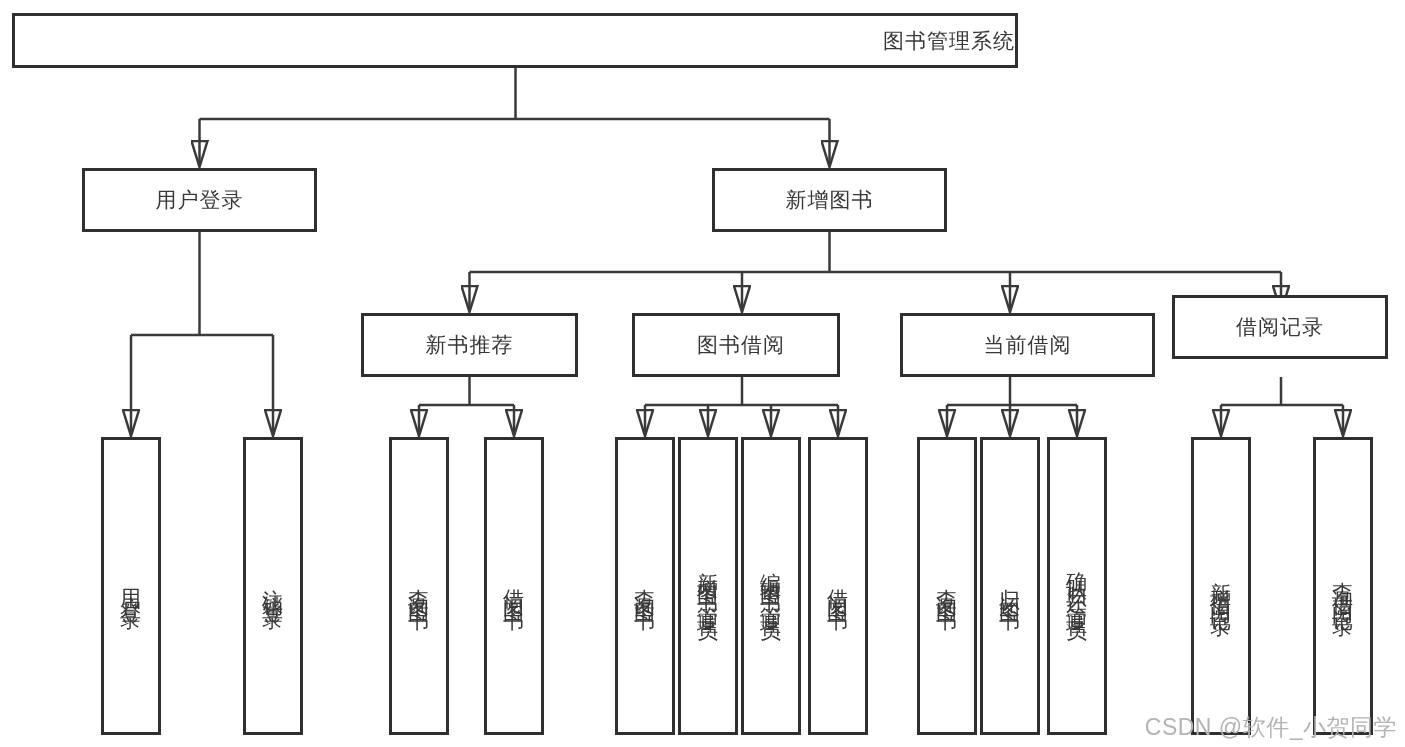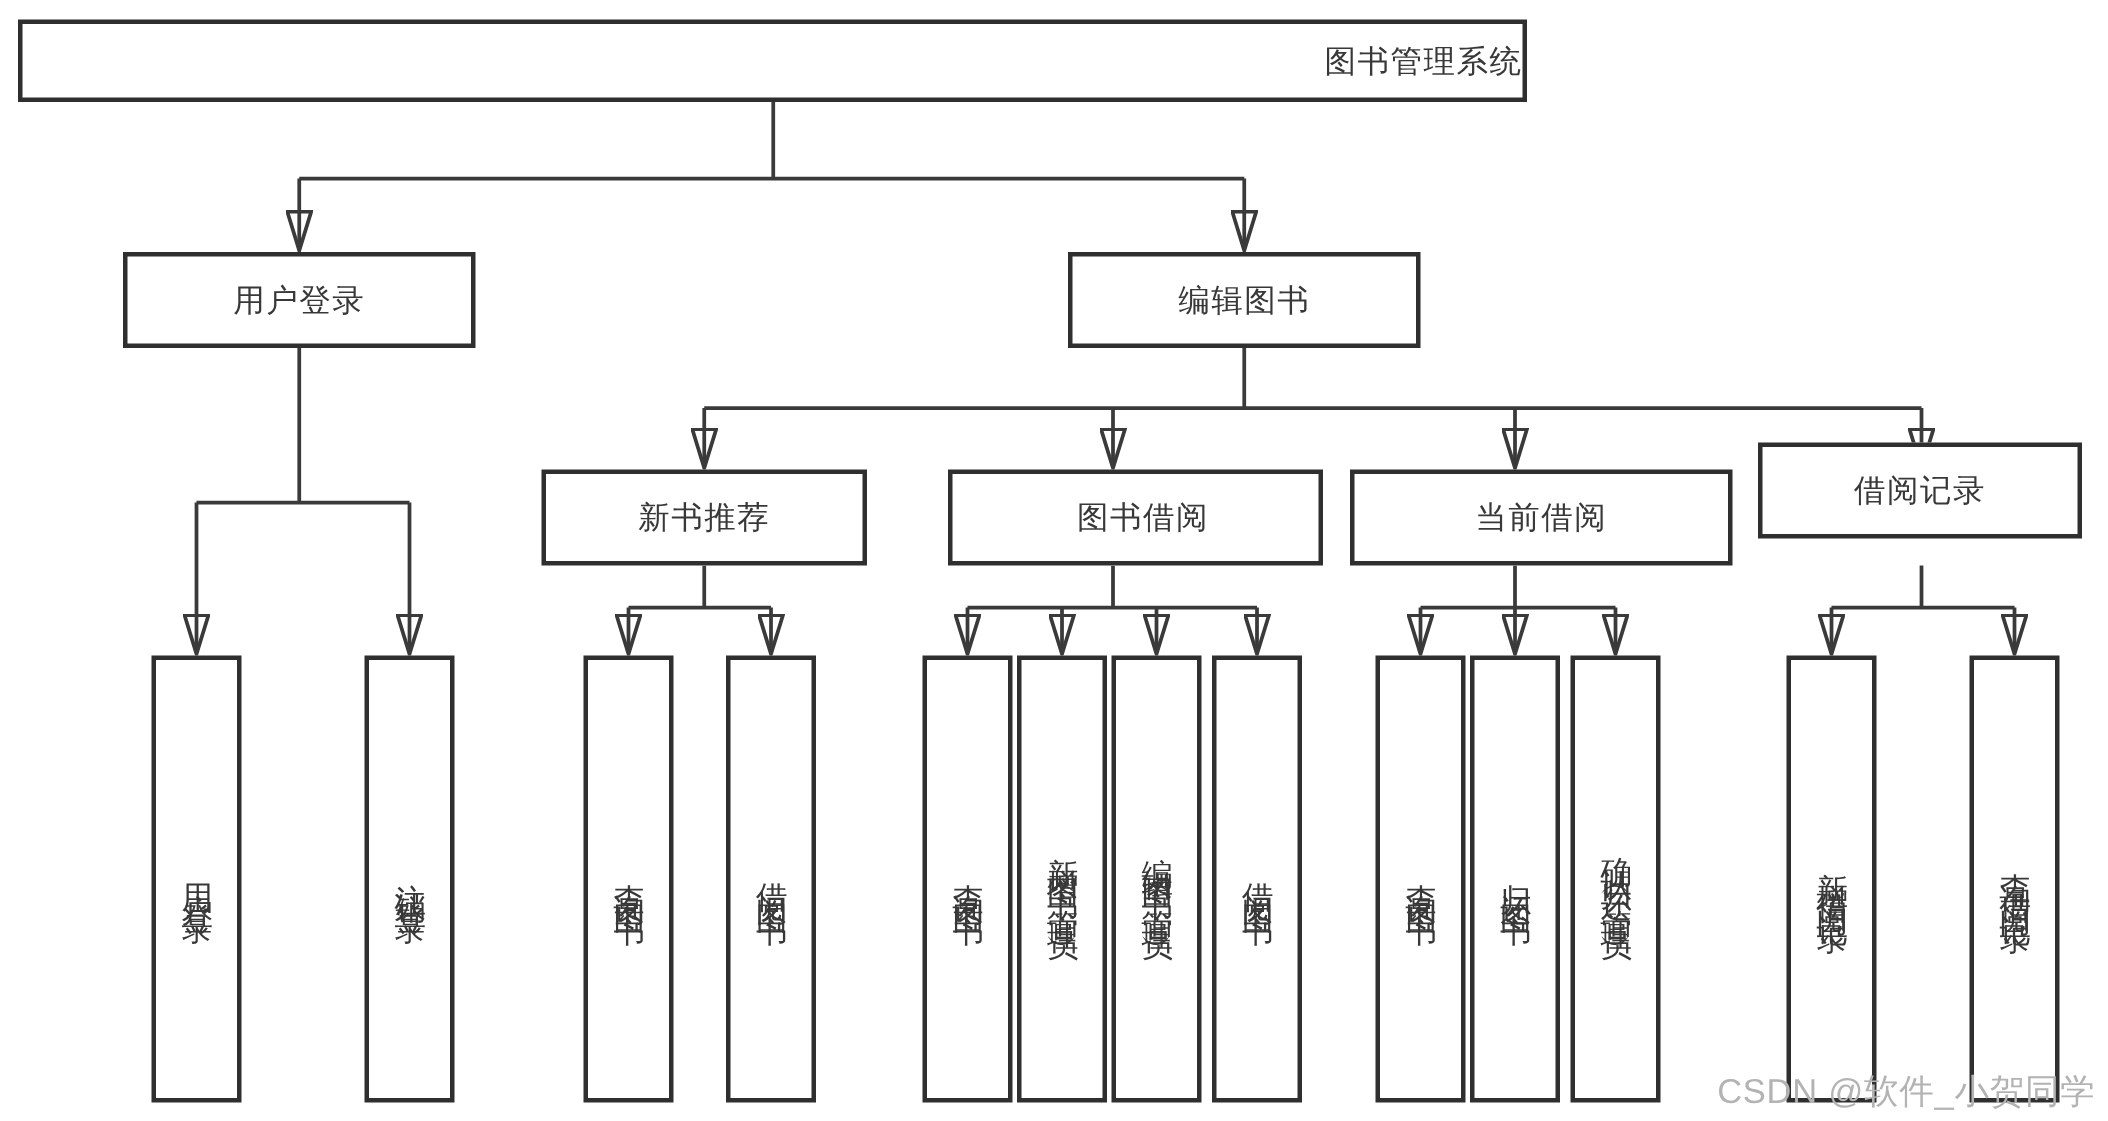--- a/index.html
+++ b/index.html
@@ -122,27 +122,27 @@
   </svg>
 
   <div class="node" style="left:12px; top:13px; width:1006px; height:55px;justify-content:flex-end;">
     <span class="hlabel">图书管理系统</span>
   </div>
 
   <div class="node" style="left:82px; top:168px; width:235px; height:64px;">
     <span class="hlabel">用户登录</span>
   </div>
   <div class="node" style="left:712px; top:168px; width:235px; height:64px;">
-    <span class="hlabel">编辑图书</span>
+    <span class="hlabel">新增图书</span>
   </div>
 
   <div class="node" style="left:361px; top:313px; width:217px; height:64px;">
     <span class="hlabel">新书推荐</span>
   </div>
-  <div class="node" style="left:632px; top:313px; width:250px; height:64px;padding-left:10px;">
+  <div class="node" style="left:632px; top:313px; width:208px; height:64px;padding-left:10px;">
     <span class="hlabel">图书借阅</span>
   </div>
   <div class="node" style="left:900px; top:313px; width:255px; height:64px;">
     <span class="hlabel">当前借阅</span>
   </div>
   <div class="node" style="left:1172px; top:295px; width:216px; height:64px;">
     <span class="hlabel">借阅记录</span>
   </div>
 
   <div class="node vnode" style="left:101px; top:437px; width:60px; height:298px;">

